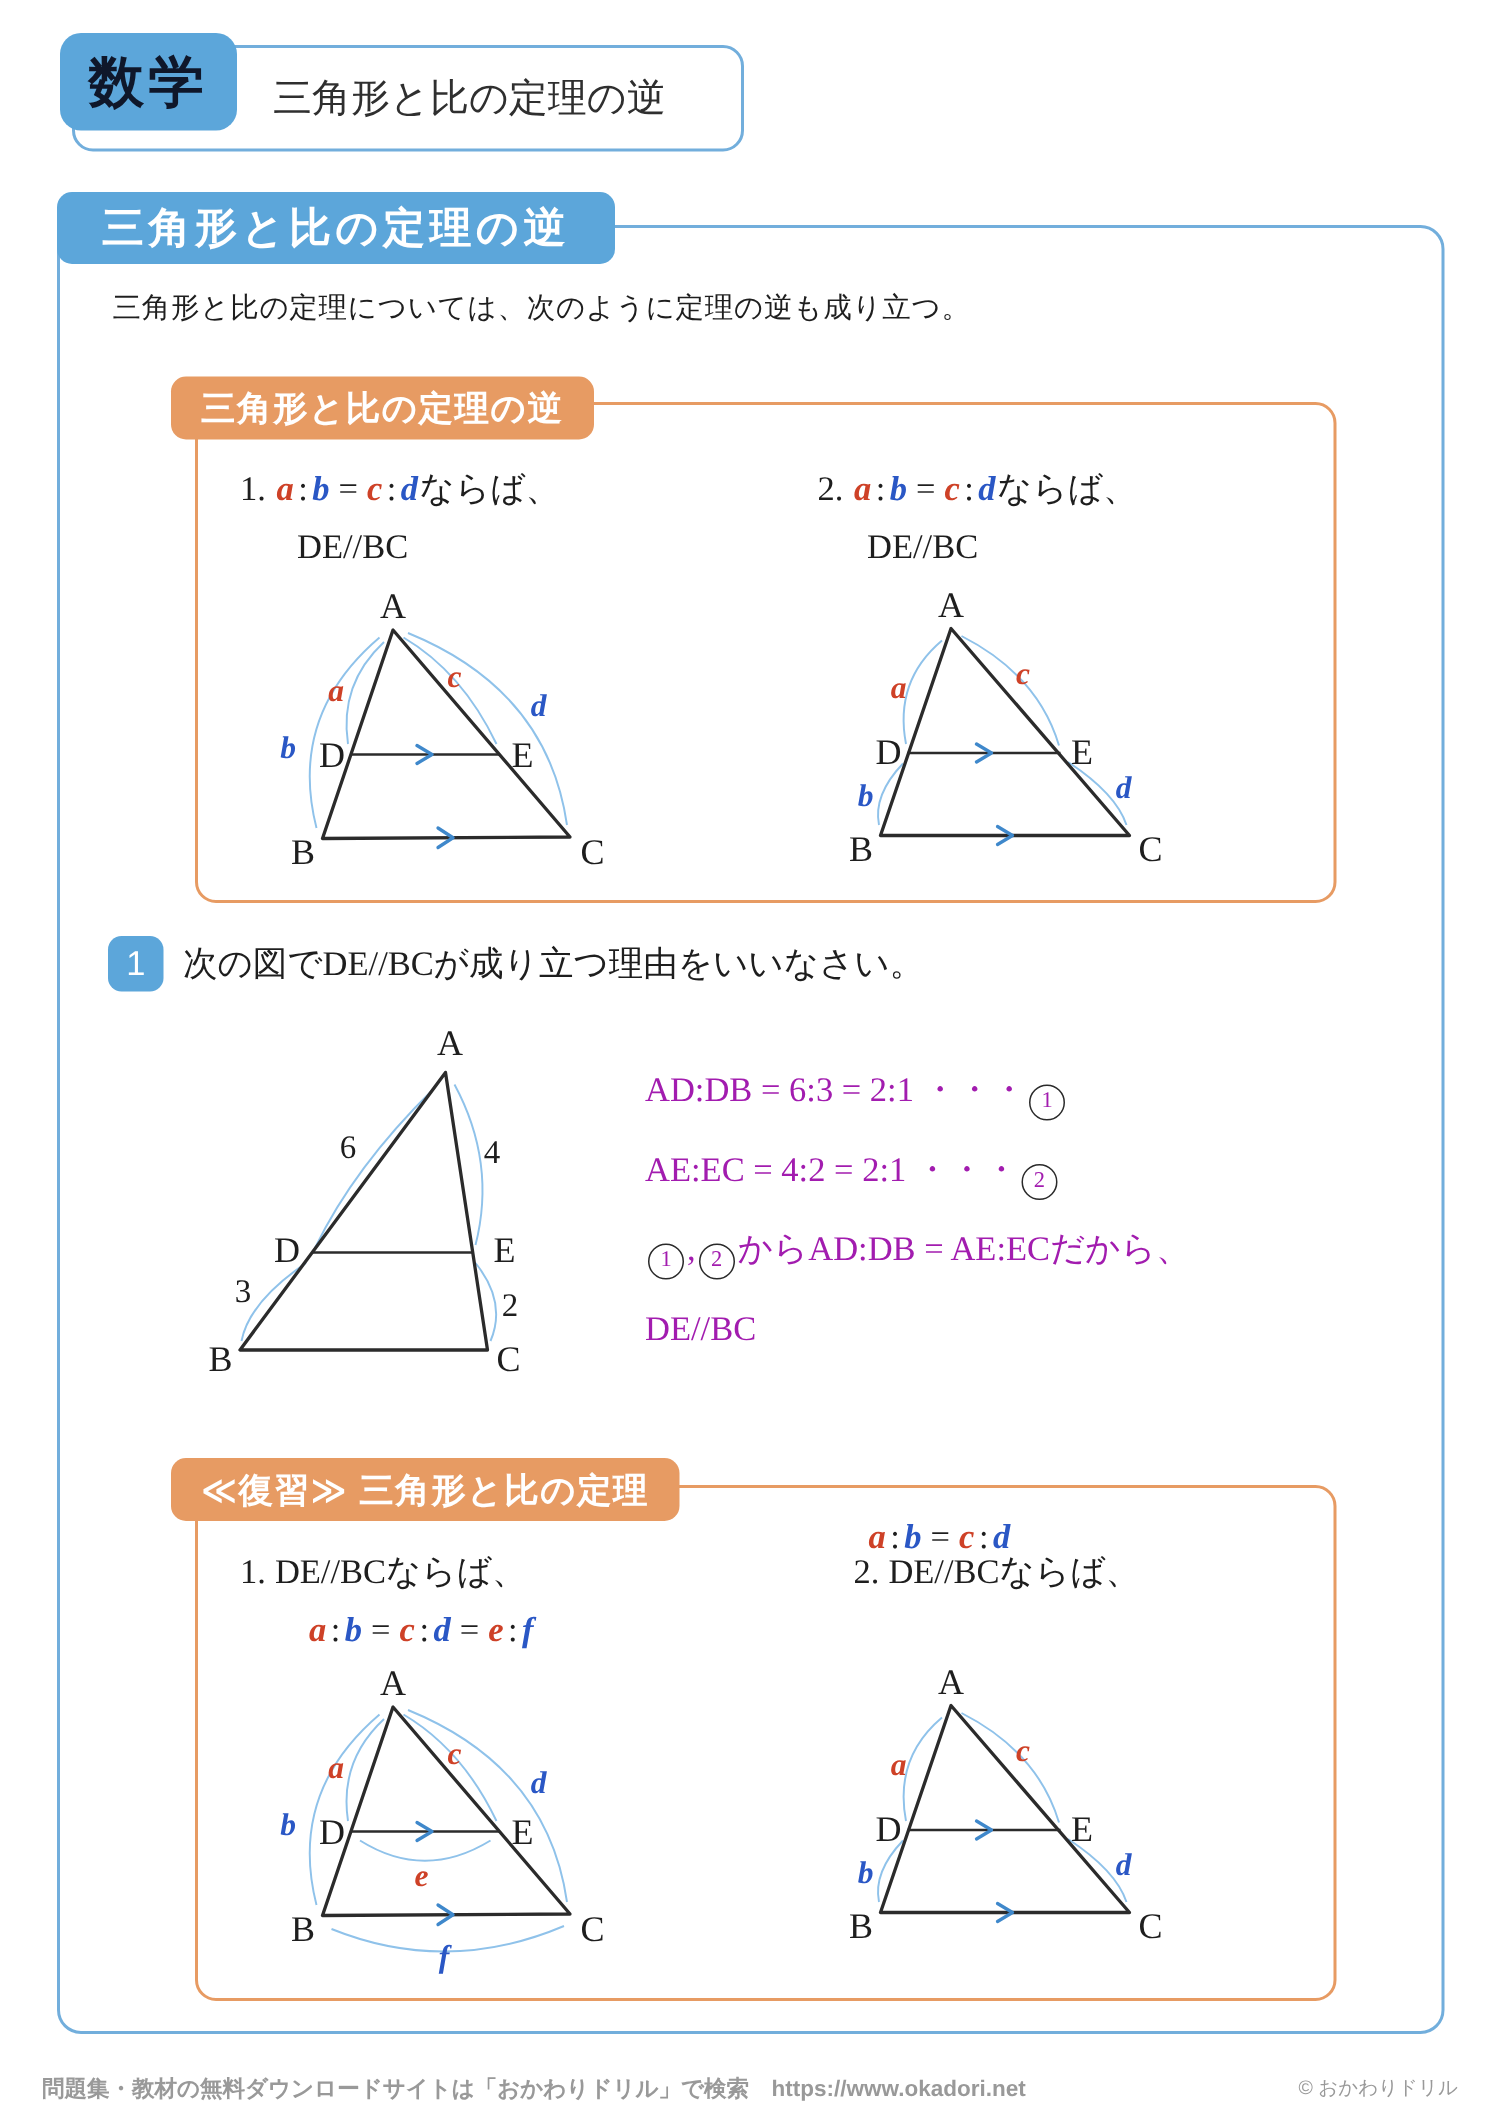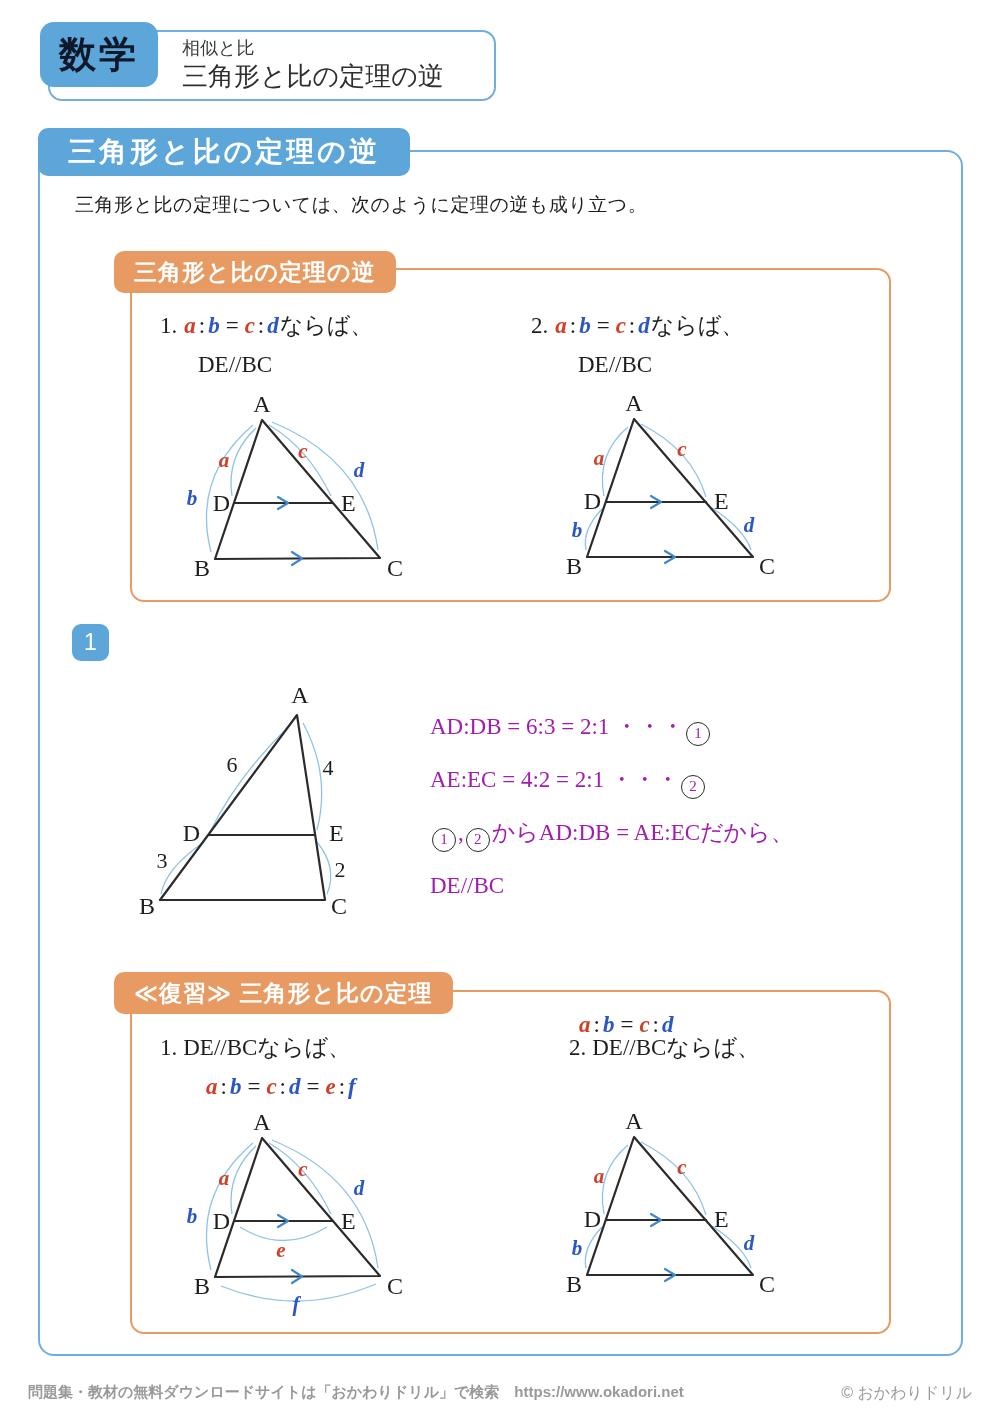--- a/index.html
+++ b/index.html
@@ -74,46 +74,45 @@
   .thin  { stroke-width:1.8; }
   .arc   { stroke:#8FC2EA; stroke-width:1.3; fill:none; }
   .arrow { stroke:#3F88CB; stroke-width:2.2; fill:none; stroke-linecap:round; stroke-linejoin:round; }
   .vtx   { font-family:"Liberation Serif","DejaVu Serif",serif; font-size:24px; fill:#1e1e1e; }
   .num   { font-family:"Liberation Serif","DejaVu Serif",serif; font-size:22px; fill:#1e1e1e; }
   .lred  { font-family:"Liberation Serif","DejaVu Serif",serif; font-style:italic; font-weight:bold; font-size:21px; fill:#CE4127; }
   .lblue { font-family:"Liberation Serif","DejaVu Serif",serif; font-style:italic; font-weight:bold; font-size:21px; fill:#2A57C5; }
 
   
   .footer-left  { position:absolute; left:28px;  top:1383px; font-size:15px; color:#999;font-weight:bold; }
-  .footer-right { position:absolute; right:28px; top:1383px; font-size:16px; color:#999; }
+  .footer-right { position:absolute; right:28px; top:1383px; font-size:13px; color:#999; }
 </style>
 </head>
 <body>
 
 <div class="page">
 
   <div class="header-box">
-    <div class="header-unit">相似と比</div>
     <div class="header-topic">三角形と比の定理の逆</div>
   </div>
   <div class="subject-badge">数学</div>
 
   <div class="section-banner">三角形と比の定理の逆</div>
   <div class="main-box"></div>
   <div class="intro serif">三角形と比の定理については、次のように定理の逆も成り立つ。</div>
 
   <div class="orange-box" style="left:130px;top:268px;width:757px;height:330px"></div>
   <div class="orange-tag" style="left:114px;top:251px">三角形と比の定理の逆</div>
 
   <div class="stmt serif" style="left:160px;top:310px">
     <span class="no">1.</span><span class="va">a</span><span class="colon">:</span><span class="vb">b</span><span class="eq">=</span><span class="va">c</span><span class="colon">:</span><span class="vb">d</span><span>ならば、</span>
   </div>
   <div class="stmt serif" style="left:198px;top:352px">DE//BC</div>
 
-  <div class="stmt serif" style="left:531px;top:310px">
+  <div class="stmt serif" style="left:545px;top:310px">
     <span class="no">2.</span><span class="va">a</span><span class="colon">:</span><span class="vb">b</span><span class="eq">=</span><span class="va">c</span><span class="colon">:</span><span class="vb">d</span><span>ならば、</span>
   </div>
   <div class="stmt serif" style="left:578px;top:352px">DE//BC</div>
 
   <svg class="diag" style="left:150px;top:392px" width="250" height="192" viewBox="0 0 250 192">
     <path class="arc" d="M103,33 Q42,85 61,160"></path>
     <path class="arc" d="M106,36 Q76,64 82,104"></path>
     <path class="arc" d="M119,33 Q158,56 181,104"></path>
     <path class="arc" d="M122,30 Q215,68 228,158"></path>
     <path class="edge" d="M112,28 L65,167 L230,166 Z"></path>
@@ -147,20 +146,21 @@
     <text class="vtx" x="194" y="117" text-anchor="start">E</text>
     <text class="lred" x="79" y="73" text-anchor="middle">a</text>
     <text class="lblue" x="57" y="145" text-anchor="middle">b</text>
     <text class="lred" x="162" y="64" text-anchor="middle">c</text>
     <text class="lblue" x="229" y="140" text-anchor="middle">d</text>
   </svg>
 
   <div class="q-badge">
     <span>1</span>
   </div>
+  <div class="q-text serif">次の図でDE//BCが成り立つ理由をいいなさい。</div>
 
   <svg class="diag" style="left:110px;top:682px" width="260" height="242" viewBox="0 0 260 242">
     <path class="arc" d="M179,44 Q126,96 100,150"></path>
     <path class="arc" d="M193,41 Q221,93 207,148"></path>
     <path class="arc" d="M94,160 Q56,186 51,212"></path>
     <path class="arc" d="M207,160 Q228,186 217,212"></path>
     <path class="edge" d="M187,33 L50,218 L215,218 Z"></path>
     <path class="edge thin" d="M98,153 L205,153"></path>
     <text class="vtx" x="190" y="21" text-anchor="middle">A</text>
     <text class="vtx" x="37" y="232" text-anchor="middle">B</text>

